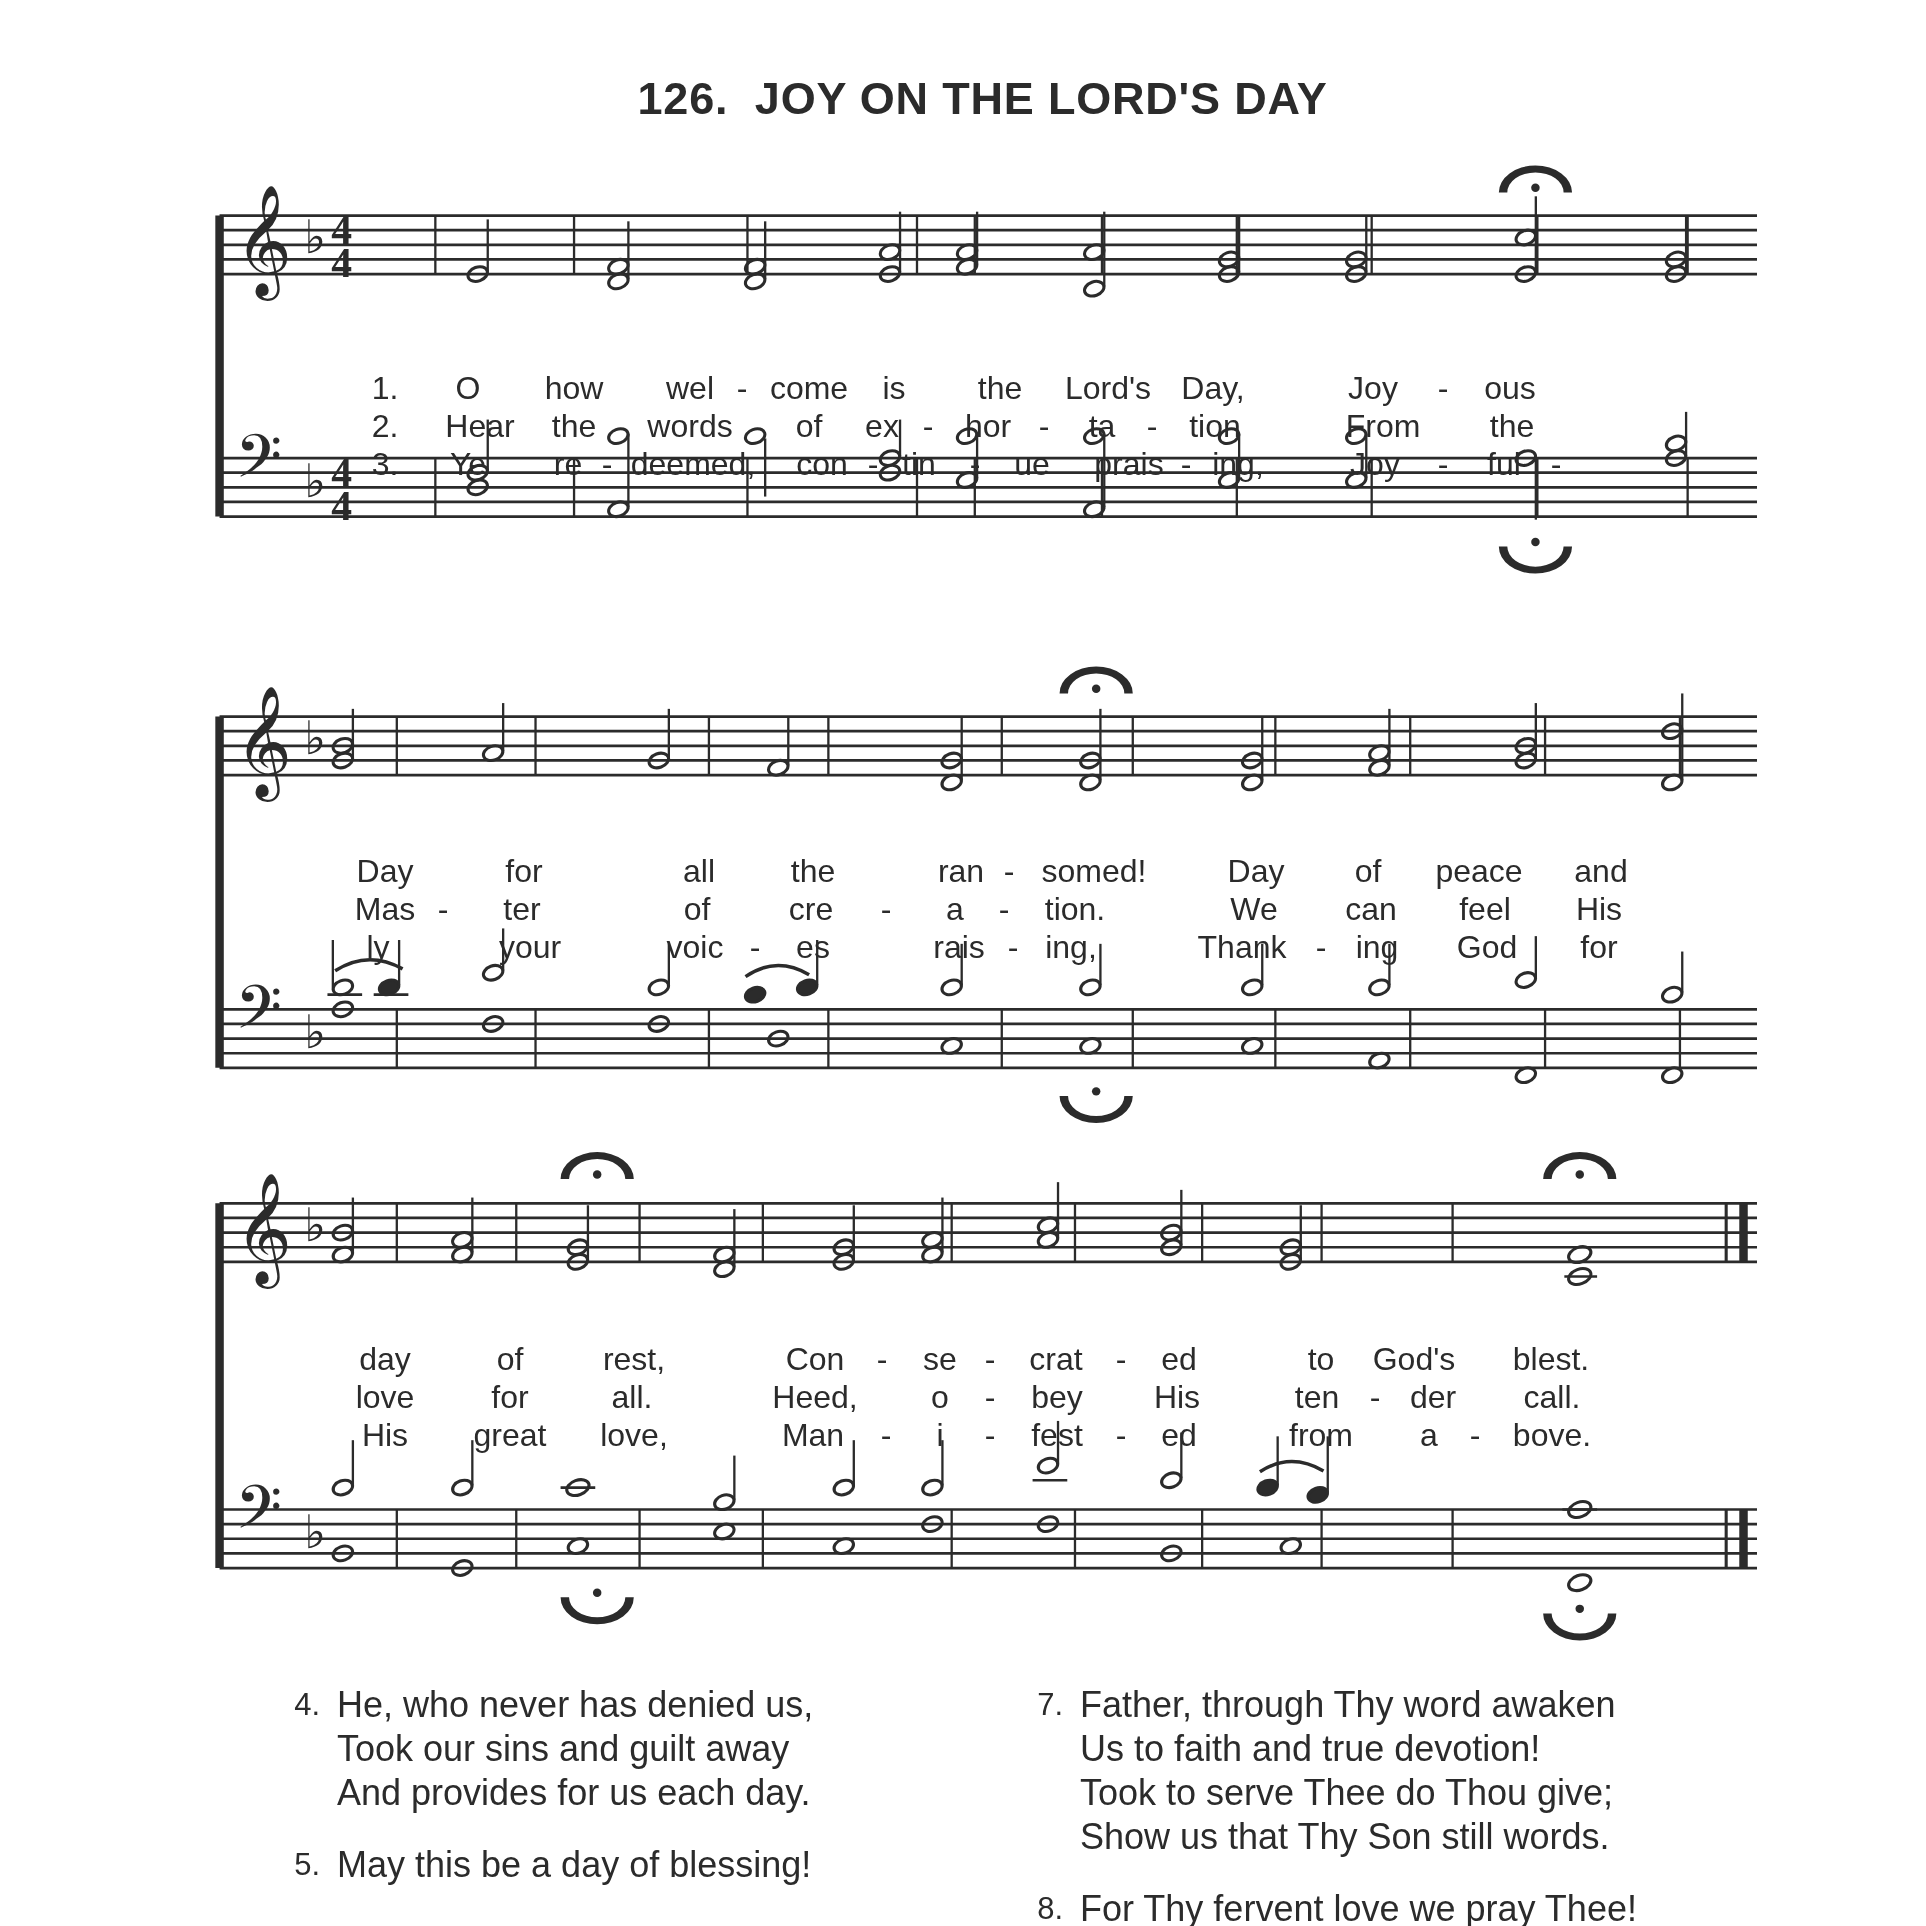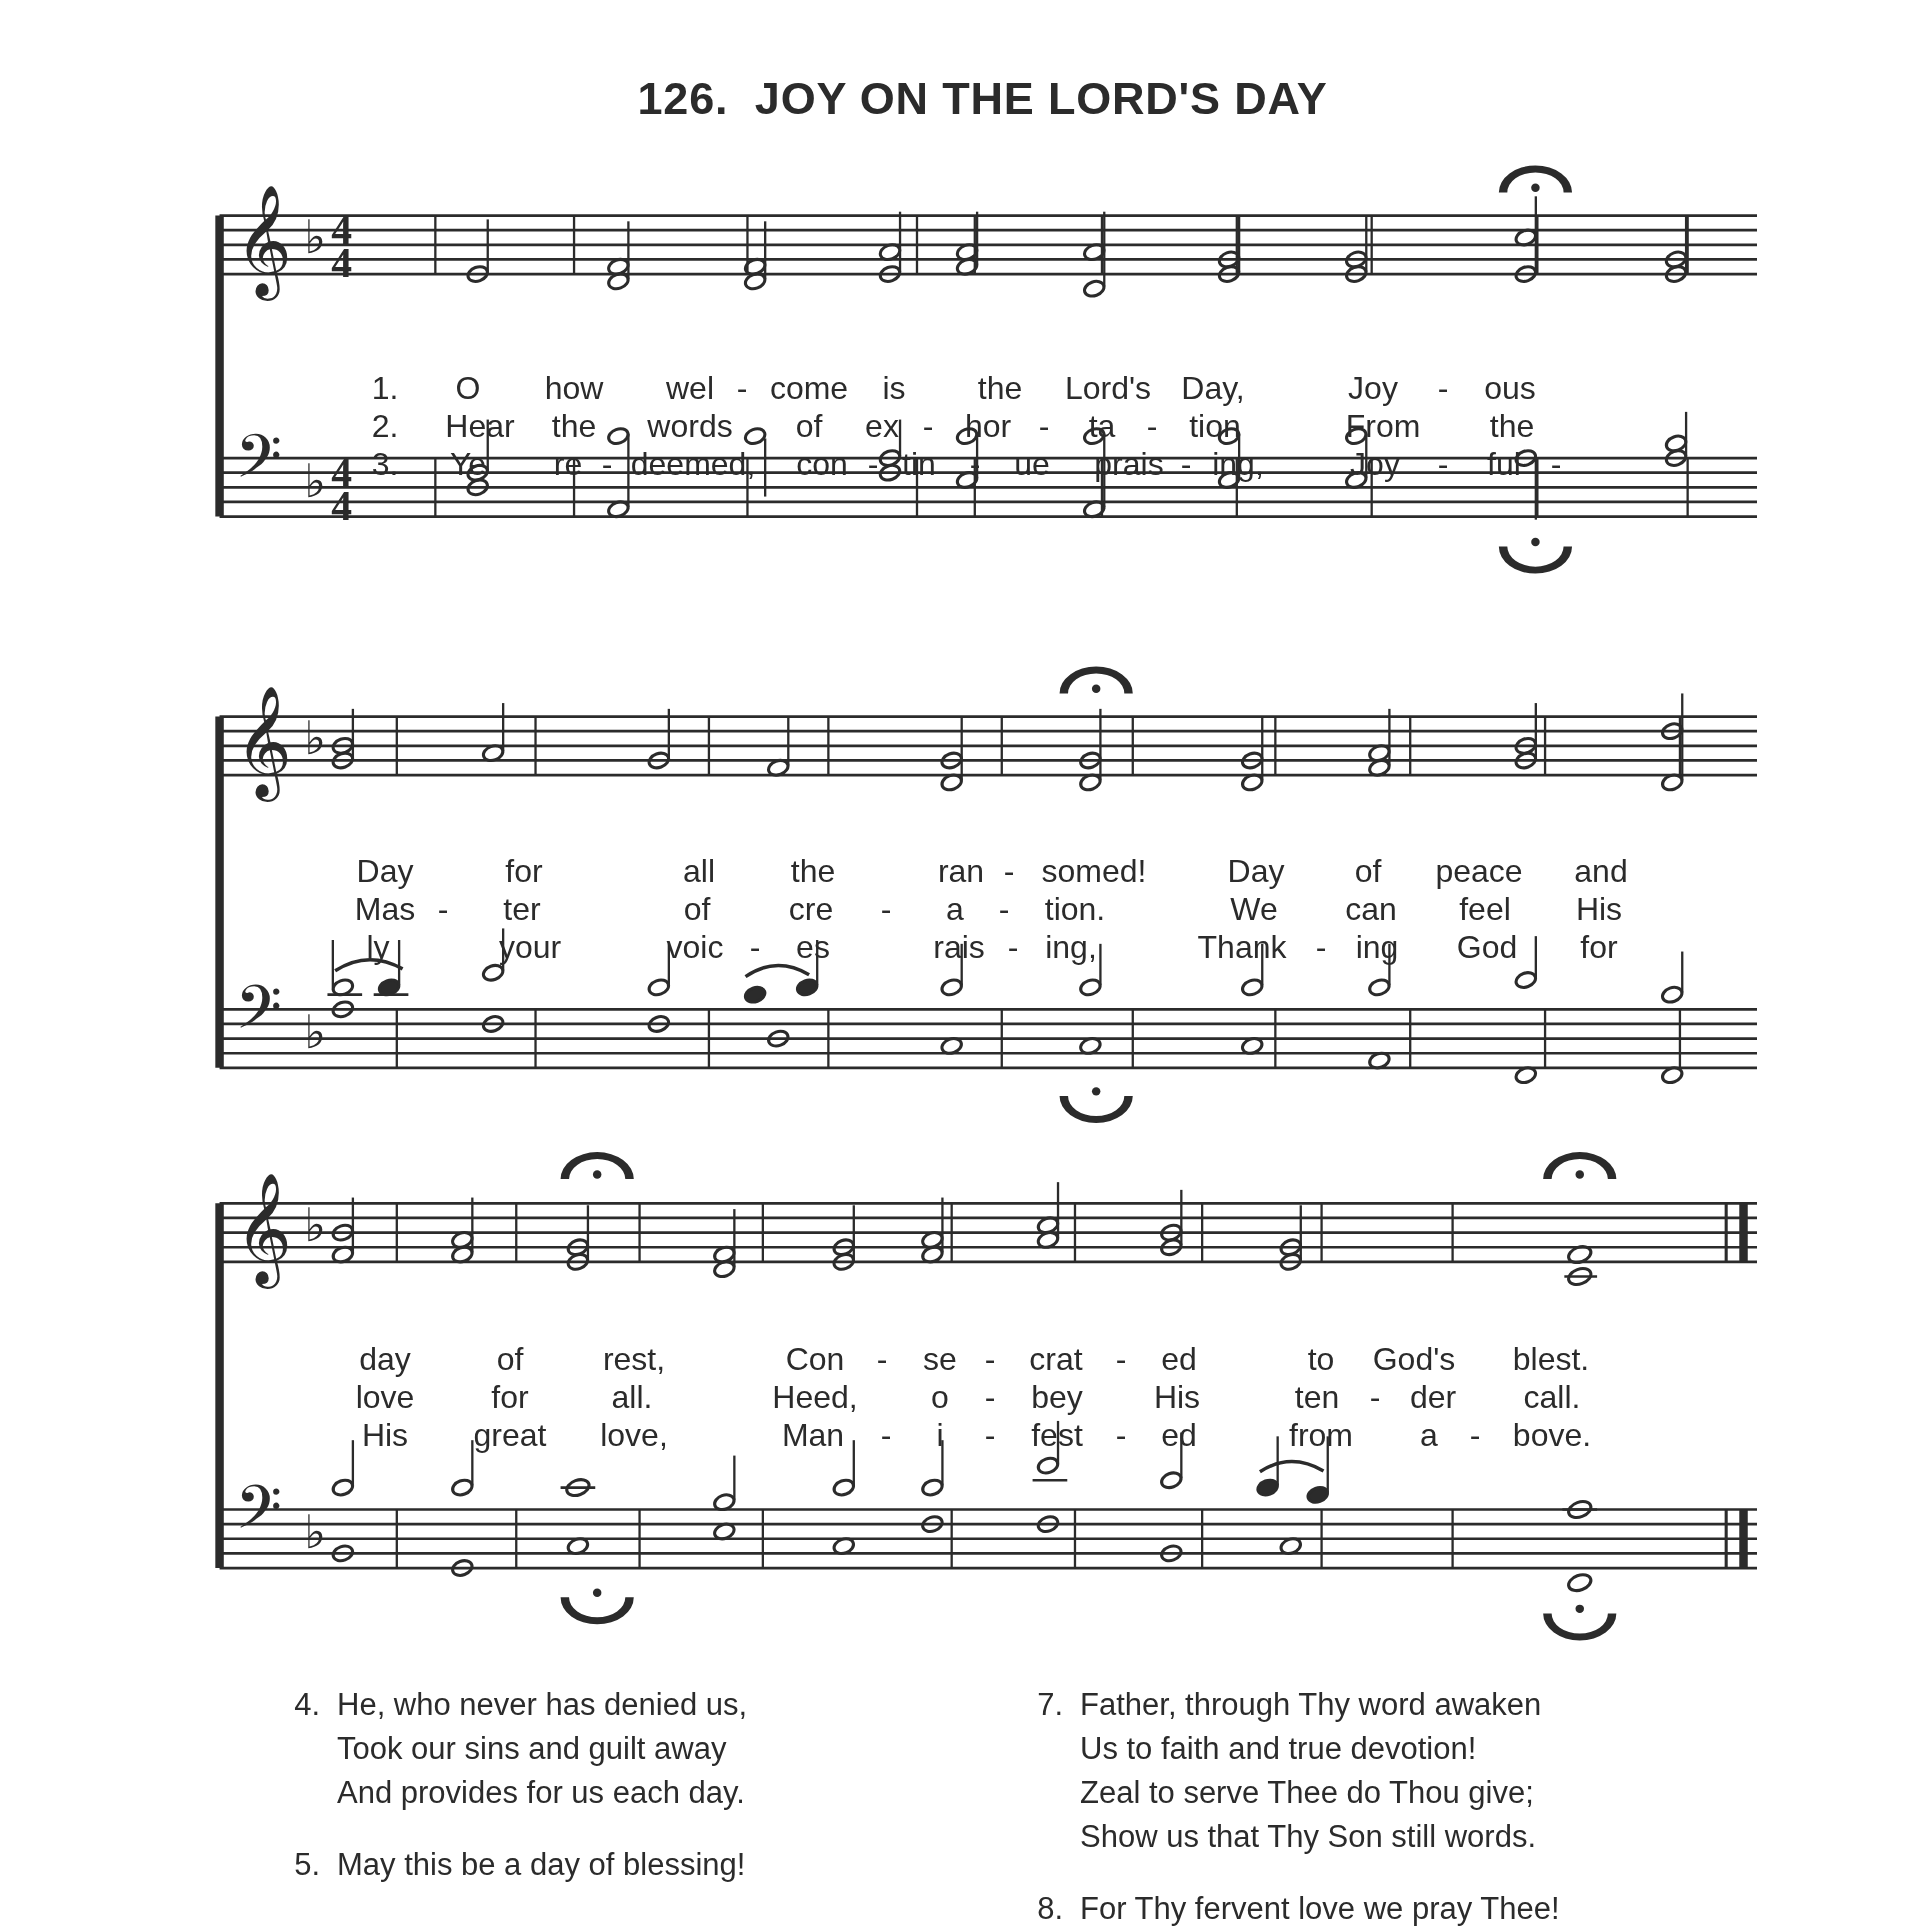--- a/index.html
+++ b/index.html
@@ -50,21 +50,21 @@
   }
   .verse-col{position:absolute;top:0;width:751px;}
   #verse-col-left{left:270px;}
   #verse-col-right{left:1013px;}
   .verse{position:relative;margin-bottom:28px;}
   .verse-num{
     position:absolute;left:0;top:0;width:50px;
     text-align:right;font-size:31px;line-height:44px;
   }
   .verse-lines{margin-left:67px;}
-  .verse-lines div{font-size:31px;line-height:44px;white-space:pre;}
+  .verse-lines div{font-size:36px;line-height:44px;white-space:pre;}
 </style>
 </head>
 <body>
 
 <div class="page">
 
   <div id="hymn-title">126.  JOY ON THE LORD'S DAY</div>
 
   <div class="system" id="system-1">
     <svg viewBox="0 0 4020 1130" preserveAspectRatio="none">
@@ -513,21 +513,21 @@
             <div>May this be a day of blessing!</div>
           </div>
         </div>
       </div>
     <div class="verse-col" id="verse-col-right">
         <div class="verse">
           <div class="verse-num">7.</div>
           <div class="verse-lines">
             <div>Father, through Thy word awaken</div>
             <div>Us to faith and true devotion!</div>
-            <div>Zeal to serve Thee do Thou give;</div>
+            <div>Took to serve Thee do Thou give;</div>
             <div>Show us that Thy Son still words.</div>
           </div>
         </div>
         <div class="verse">
           <div class="verse-num">8.</div>
           <div class="verse-lines">
             <div>For Thy fervent love we pray Thee!</div>
           </div>
         </div>
       </div>

